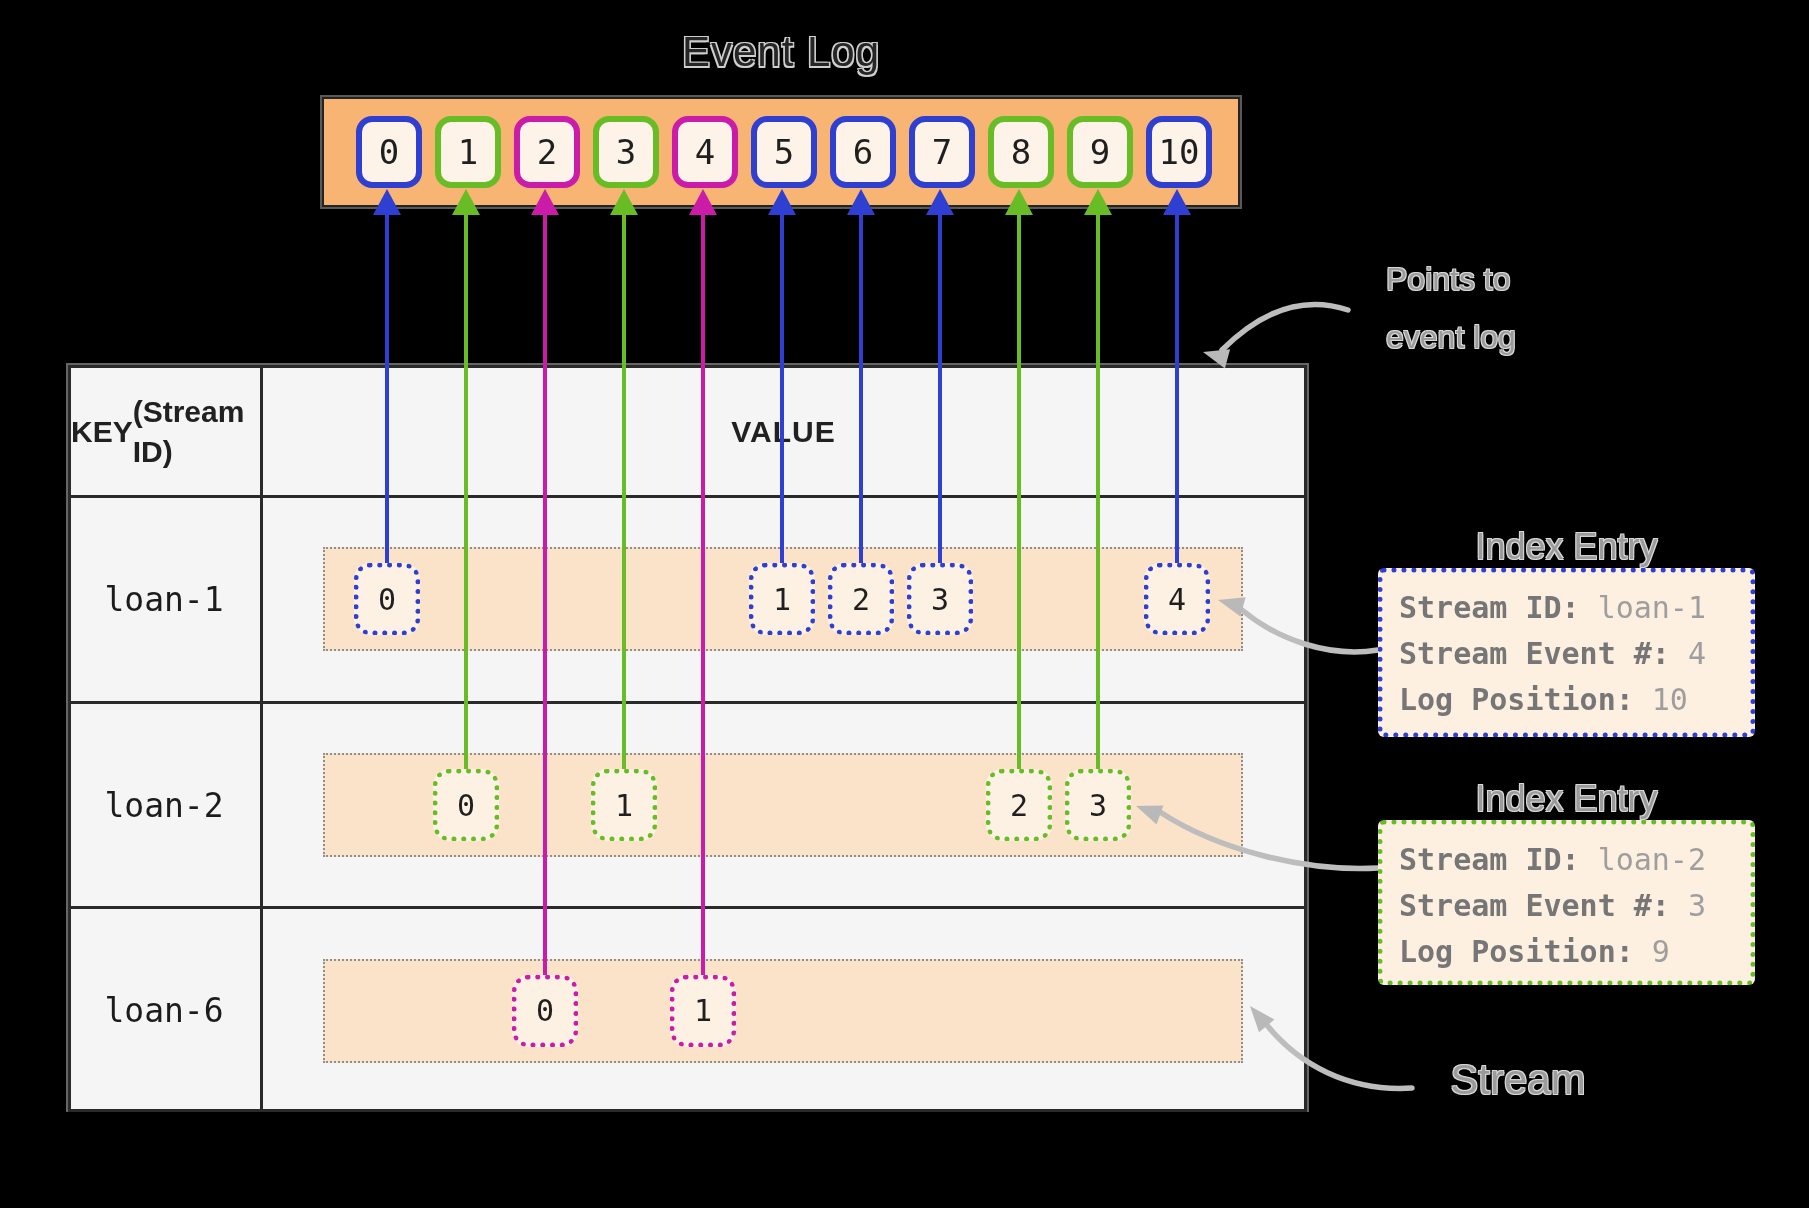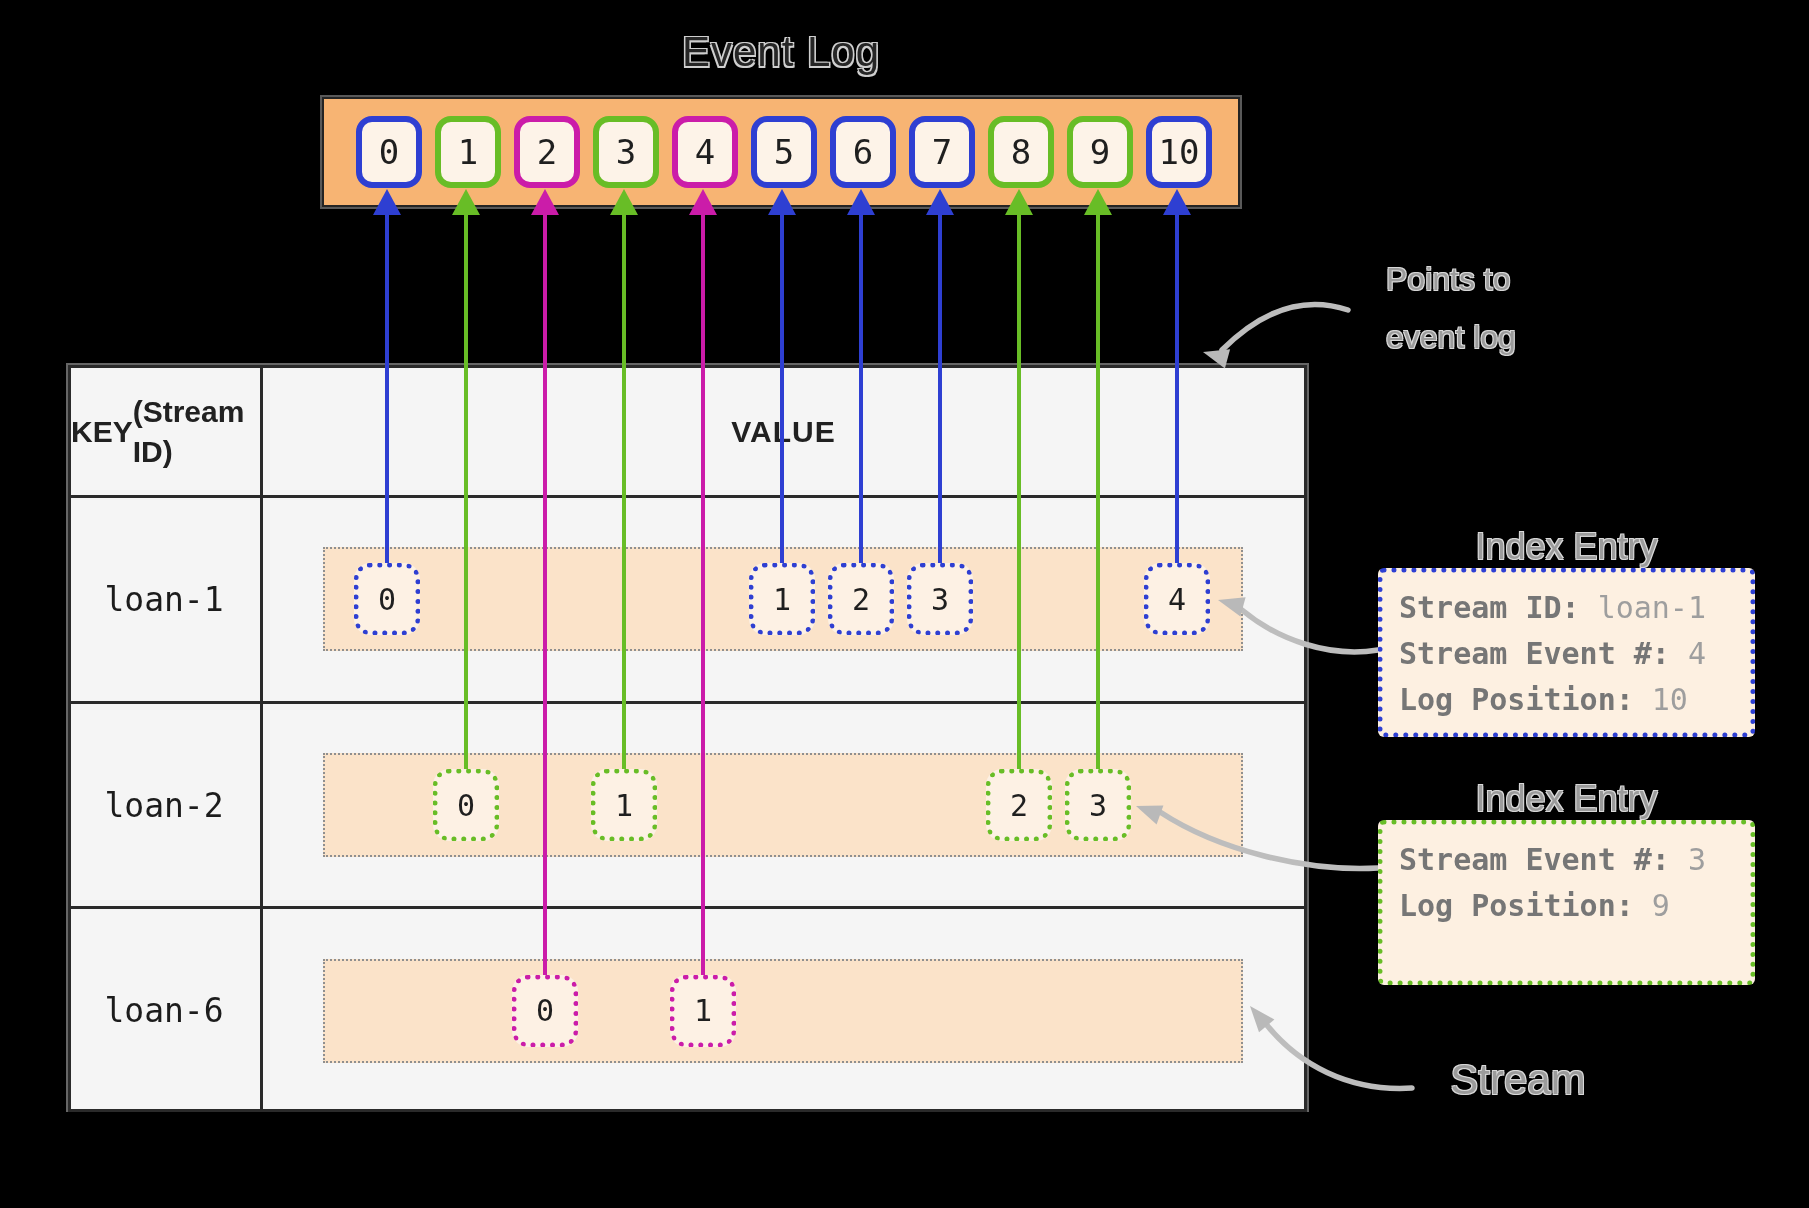--- a/index.html
+++ b/index.html
@@ -138,20 +138,23 @@
       <span class="flabel">Stream Event #:</span><span class="fvalue">4</span>
     </div>
     <div>
       <span class="flabel">Log Position:</span><span class="fvalue">10</span>
     </div>
   </div>
 
   <div class="callout-title gray-etched" style="left:1378px;top:778px;">Index Entry</div>
   <div class="callout mono" id="callout-1" style="top: 820px; height: 165px; border-color: rgb(104, 189, 38);">
     <div>
+      <span class="flabel">Stream ID:</span><span class="fvalue">loan-2</span>
+    </div>
+    <div>
       <span class="flabel">Stream Event #:</span><span class="fvalue">3</span>
     </div>
     <div>
       <span class="flabel">Log Position:</span><span class="fvalue">9</span>
     </div>
   </div>
 
   <div class="stream-label gray-etched">Stream</div>
 
 <div class="row-label mono" style="top: 577px;">loan-1</div>

